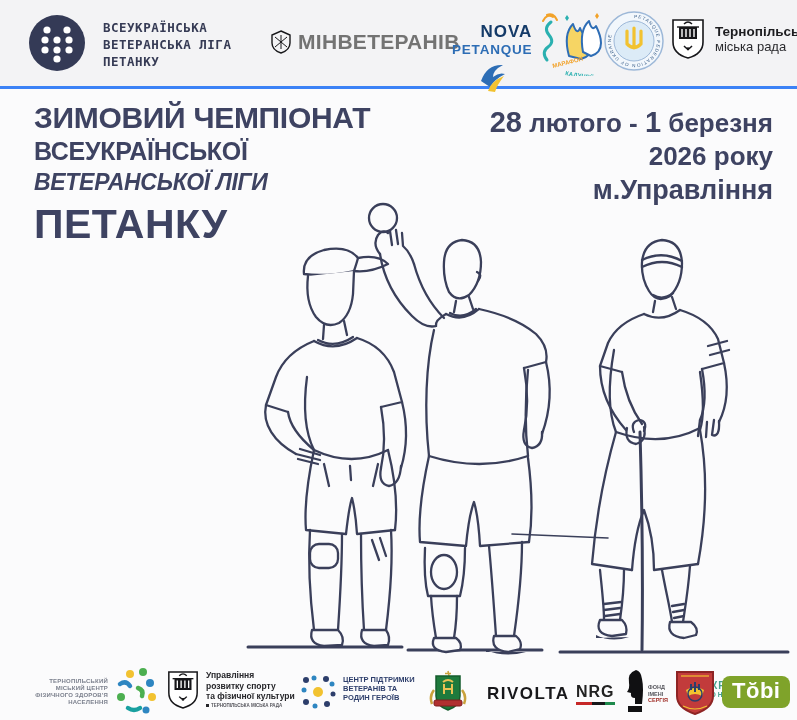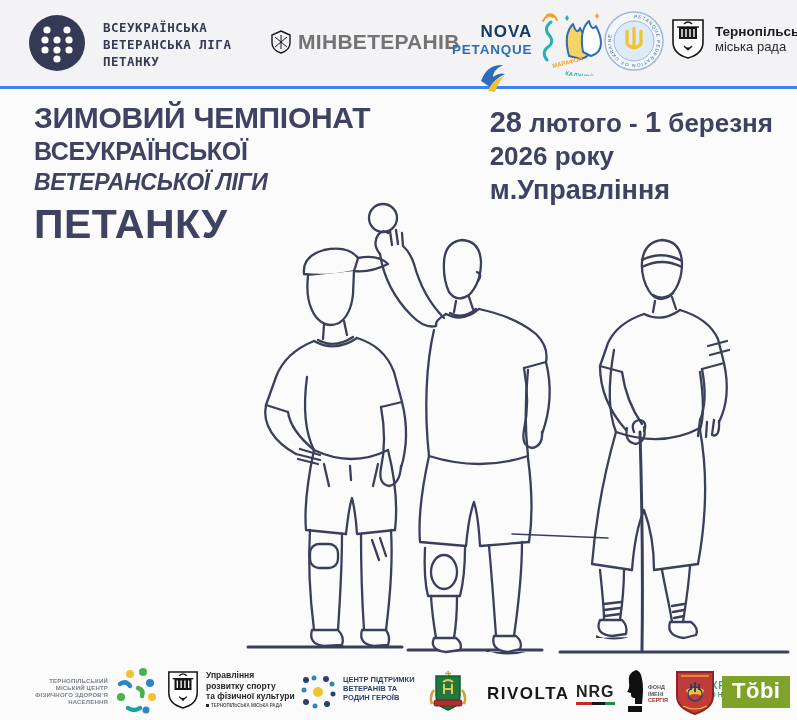--- a/index.html
+++ b/index.html
@@ -14,40 +14,40 @@
   .nova1{font-size:17px;font-weight:800;color:#143a68;letter-spacing:1px;text-align:right;}
   .nova2{font-size:13.5px;font-weight:600;color:#2d6db5;letter-spacing:.8px;}
   .city-l1{font-size:13.5px;font-weight:bold;color:#1d1d20;}
   .city-l2{font-size:13px;color:#2a2a2e;}
   
   .title{position:absolute;left:34px;top:100px;letter-spacing:-.3px;font-weight:bold;}
   .title .t1{font-size:30px;line-height:36px;}
   .title .t2{font-size:25px;line-height:31px;}
   .title .t3{font-size:23px;line-height:31px;font-style:italic;}
   .title .t4{font-size:41px;line-height:52px;letter-spacing:.5px;}
-  .date{position:absolute;right:24px;top:106px;text-align:left;font-weight:bold;}
+  .date{position:absolute;right:24px;top:106px;text-align:right;font-weight:bold;}
   .date .row1{font-size:26px;line-height:33px;}
   .date .num{font-size:29px;}
   .date .row2{font-size:26px;line-height:33px;}
   .date .row3{font-size:27px;line-height:35px;}
   
   .footer{position:absolute;left:0;top:662px;width:797px;height:58px;background:#fbfbfc;}
   .tiny-r{font-size:6px;line-height:7px;text-align:right;color:#7a7f8c;font-weight:bold;letter-spacing:.2px;}
   .uprav{font-size:8.5px;line-height:10.5px;color:#26262a;font-weight:bold;}
   .uprav-sub{font-size:4.5px;color:#55555c;font-weight:bold;margin-top:1px;}
   .uprav-sub:before{content:"";display:inline-block;width:3px;height:3px;background:#26262a;margin-right:2px;}
   .cpv{font-size:7.5px;line-height:9px;color:#2d3e6b;font-weight:bold;}
   .rivolta{font-size:17px;font-weight:800;color:#17171a;letter-spacing:1.5px;}
   .nrg{font-size:16px;font-weight:800;color:#222;letter-spacing:1px;display:inline-block;}
   .nrg-bar{height:3px;width:100%;background:linear-gradient(90deg,#c62828 0 40%,#17171a 40% 75%,#1e8a4c 75% 100%);margin-top:1px;}
   .fond{font-size:5.5px;line-height:6.5px;color:#55555c;font-weight:bold;}
   .fond .fl3{color:#9e2b25;}
   .upu1{font-size:10px;font-weight:bold;color:#43a08b;letter-spacing:1px;}
   .upu2{font-size:6.5px;font-weight:bold;color:#43a08b;letter-spacing:2px;}
-  .tobi{background:#7fa32a;color:#fff;font-size:22px;font-weight:800;padding:2px 10px 4px 10px;border-radius:0;letter-spacing:.5px;}
+  .tobi{background:#7fa32a;color:#fff;font-size:22px;font-weight:800;padding:2px 10px 4px 10px;border-radius:8px;letter-spacing:.5px;}
 </style>
 </head>
 <body>
 
 <div class="poster">
 
   <div class="header">
 
     <div class="abs" style="left:28px;top:14px;">
       <svg width="58" height="58" viewBox="0 0 58 58">

